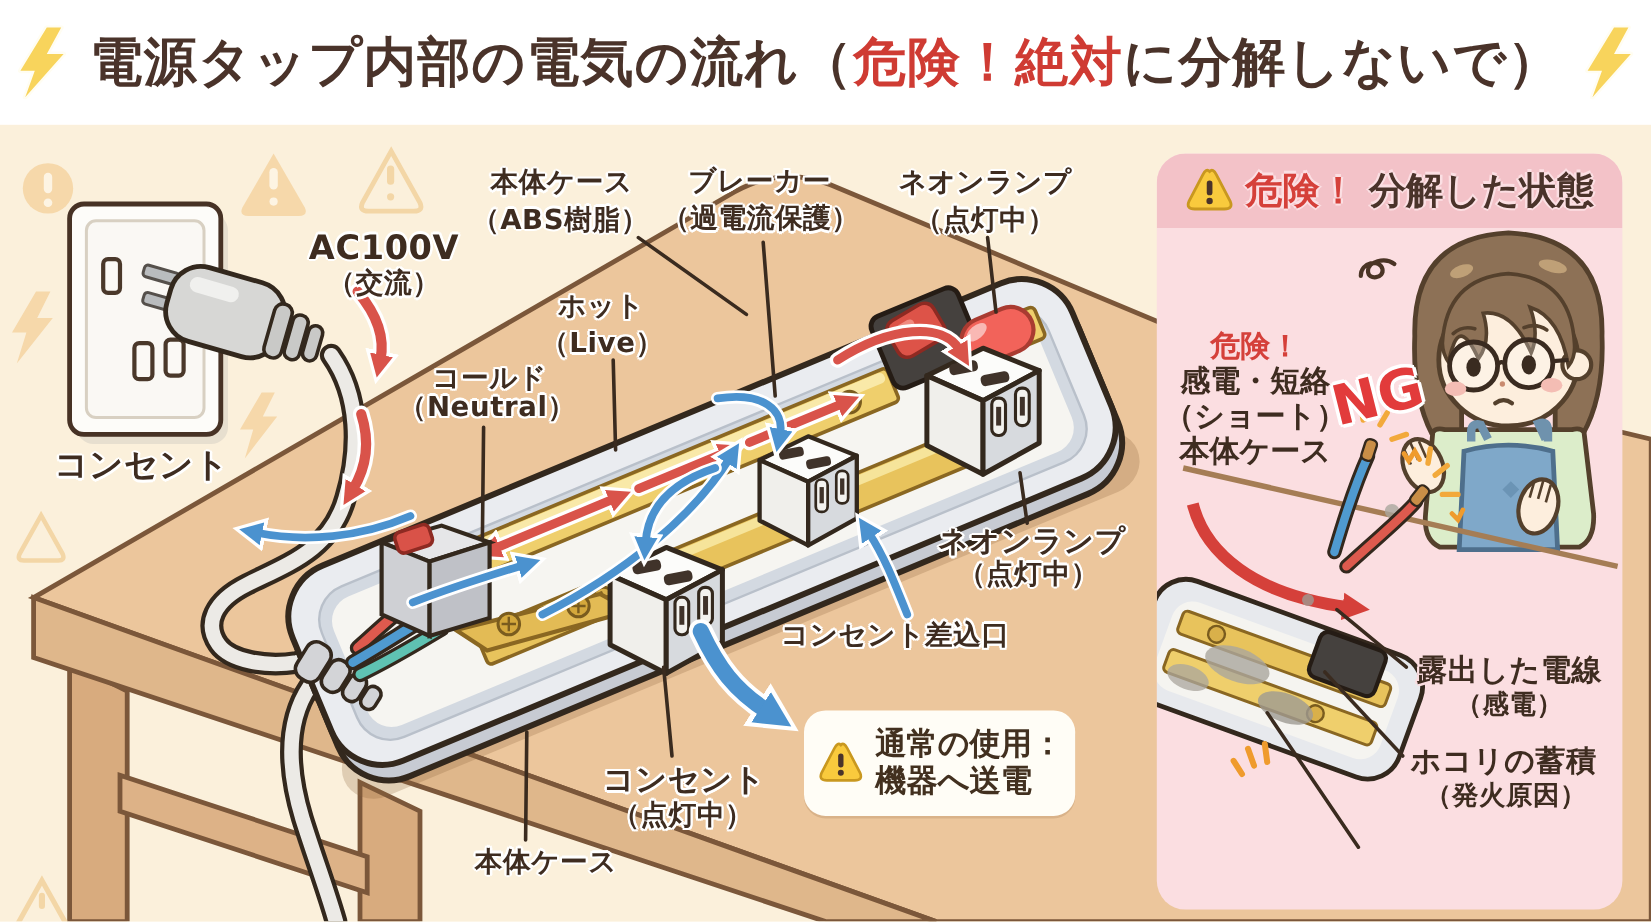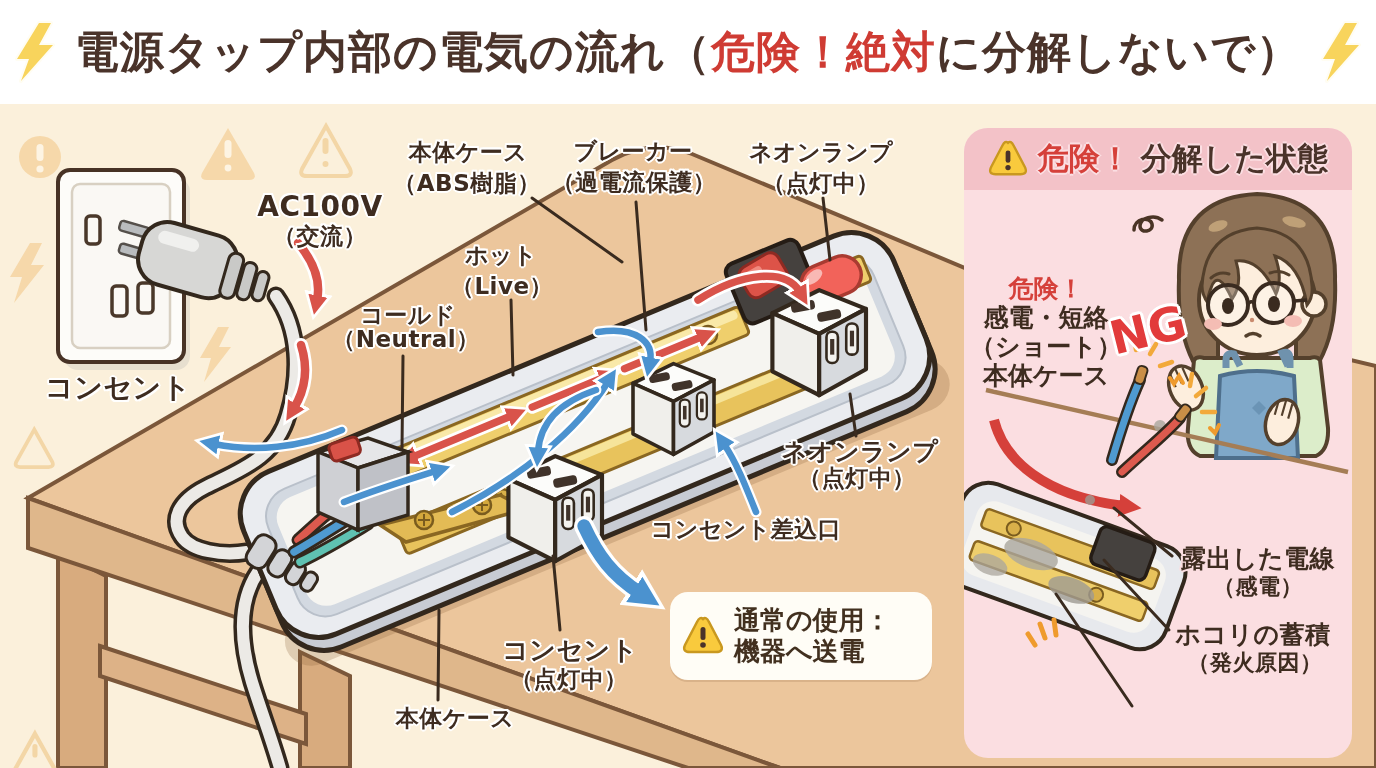--- a/index.html
+++ b/index.html
@@ -10,21 +10,21 @@
   #titlebar{position:absolute;left:0;top:0;width:1376px;height:104px;background:#ffffff;
     display:flex;align-items:center;justify-content:center;gap:18px;z-index:5;}
   #titlebar .ttl{font-size:44px;font-weight:bold;color:#4a332a;letter-spacing:1px;white-space:nowrap;
     text-shadow:3px 0 0 #fff,-3px 0 0 #fff,0 3px 0 #fff,0 -3px 0 #fff,2px 2px 0 #fff,-2px 2px 0 #fff,2px -2px 0 #fff,-2px -2px 0 #fff;}
   #titlebar .ttl .red{color:#cf3b33;}
   
   .lbl{position:absolute;transform:translate(-50%,-50%);font-weight:bold;color:#3e2c20;white-space:nowrap;z-index:6;letter-spacing:.5px;
     text-shadow:2px 0 0 #fff,-2px 0 0 #fff,0 2px 0 #fff,0 -2px 0 #fff,1.5px 1.5px 0 #fff,-1.5px 1.5px 0 #fff,1.5px -1.5px 0 #fff,-1.5px -1.5px 0 #fff;}
   .s28{font-size:28px;} .s27{font-size:23px;} .s26{font-size:26px;} .s25{font-size:25px;} .s23{font-size:23px;} .s22{font-size:22px;}
   
-  #callout{position:absolute;left:670px;top:592px;width:262px;height:88px;background:#fffdf6;border-radius:18px;
+  #callout{position:absolute;left:670px;top:592px;width:226px;height:88px;background:#fffdf6;border-radius:18px;
     box-shadow:0 2px 0 rgba(160,120,80,.25);display:flex;align-items:center;gap:10px;padding:0 10px 0 12px;box-sizing:border-box;z-index:6;}
   #callout .ctext{font-size:26px;font-weight:bold;color:#42301f;line-height:1.2;white-space:nowrap;}
   
   #panel{position:absolute;left:964px;top:128px;width:388px;height:630px;background:#fbdee1;border-radius:24px;z-index:2;overflow:hidden;}
   #panel-header{position:absolute;left:0;top:0;width:100%;height:62px;background:#f3c2c8;display:flex;align-items:center;justify-content:center;gap:10px;}
   #panel-header .ph{font-size:31px;font-weight:bold;white-space:nowrap;
     text-shadow:2px 0 0 #fbdfe3,-2px 0 0 #fbdfe3,0 2px 0 #fbdfe3,0 -2px 0 #fbdfe3;}
   #panel-header .phd{color:#d5403a;} #panel-header .phr{color:#4a332a;}
   #panel-art{position:absolute;left:0;top:0;}
   #risk{position:absolute;left:1046px;top:332px;transform:translate(-50%,-50%);text-align:center;z-index:6;line-height:1.16;}

